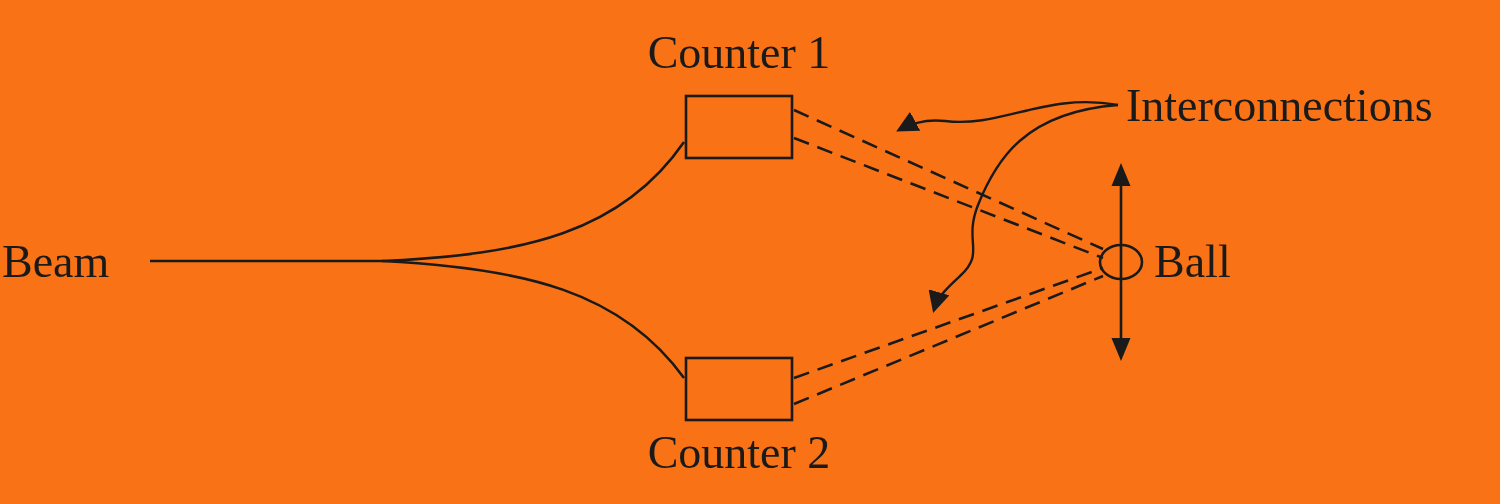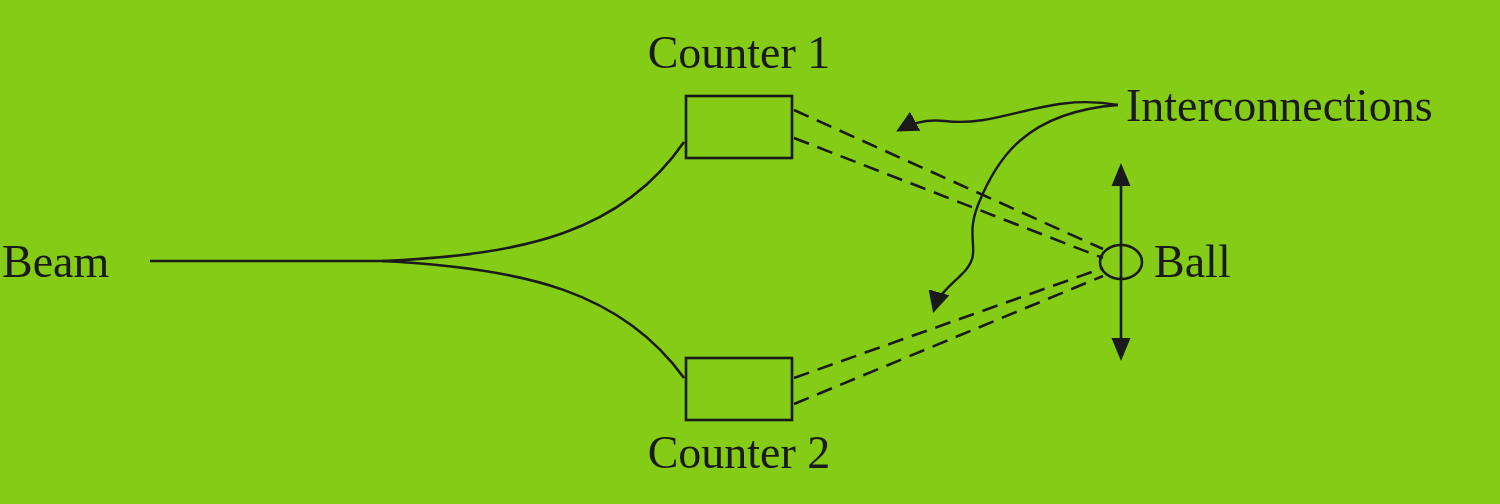--- a/index.html
+++ b/index.html
@@ -4,21 +4,21 @@
 <style>
   html, body {
     margin: 0;
     padding: 0;
     background: #ffffff;
   }
   .stage {
     position: relative;
     width: 1500px;
     height: 504px;
-    background: #84cc16;
+    background: #f97316;
     overflow: hidden;
   }
   svg {
     display: block;
   }
   .diagram-text {
     font-family: "Liberation Serif", "DejaVu Serif", serif;
     font-size: 46px;
     fill: #1a1a1a;
   }

